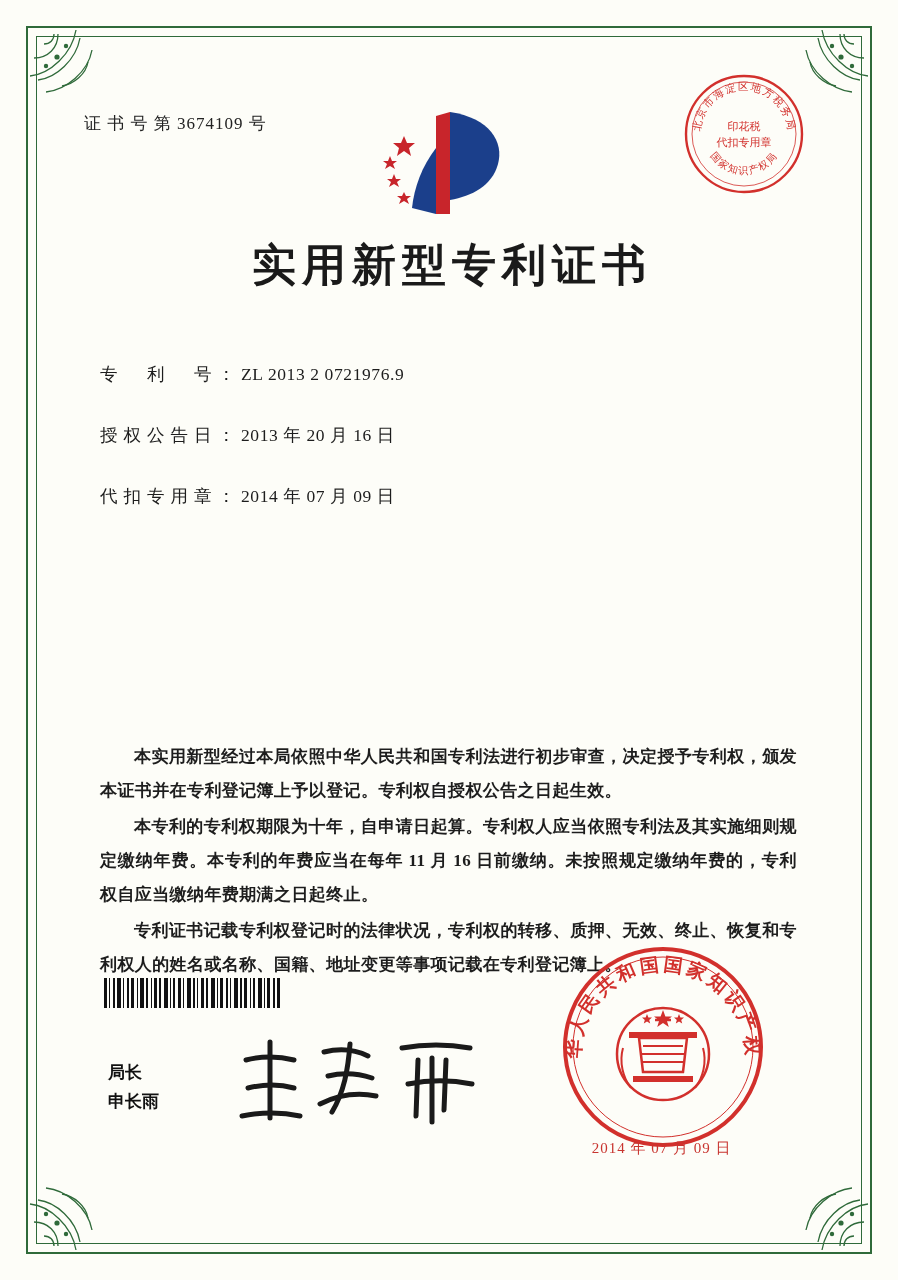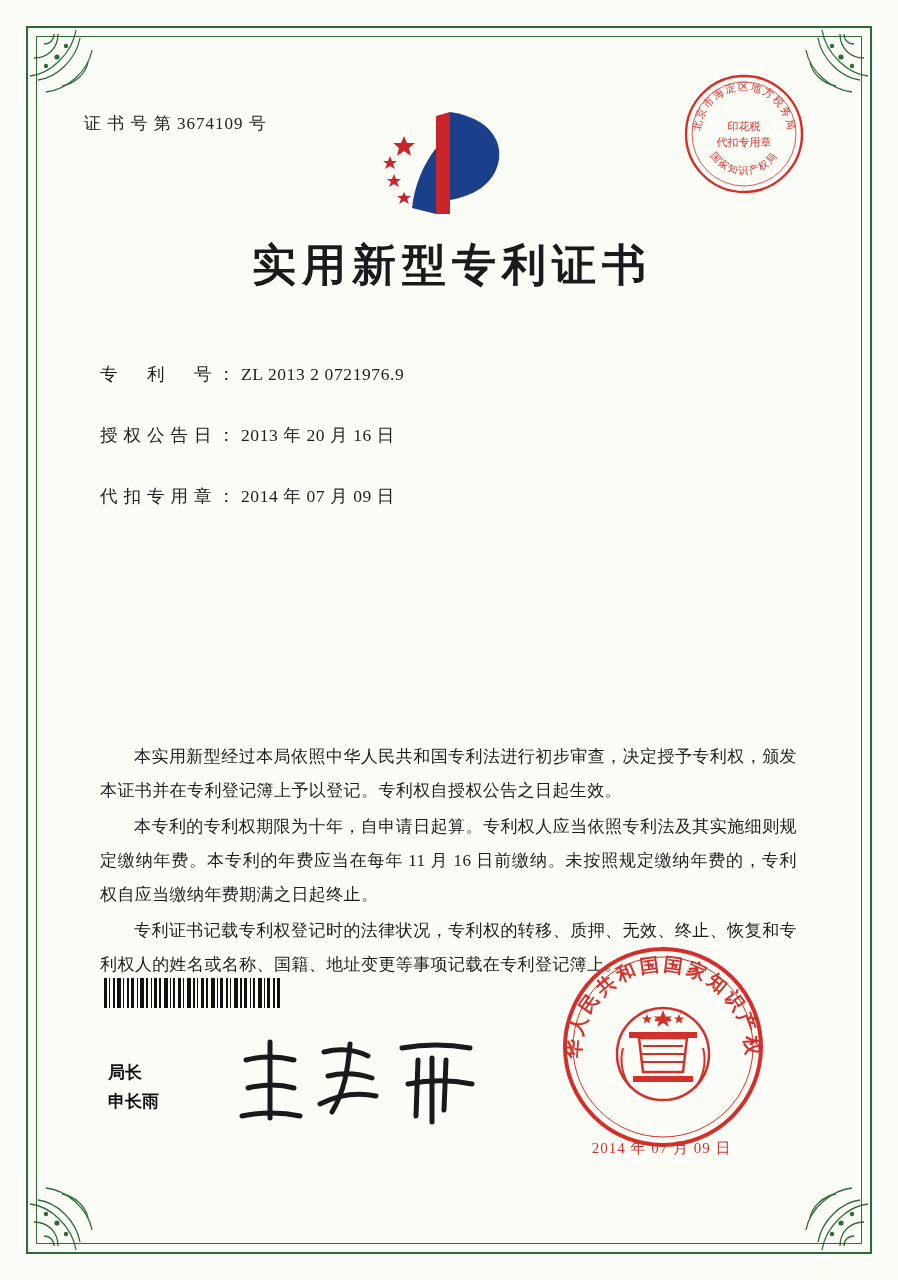--- a/index.html
+++ b/index.html
@@ -94,21 +94,21 @@
   .body-text {
     position: absolute;
     left: 100px; top: 740px;
     width: 700px;
     font-size: 17px;
     line-height: 34px;
     color: #1d1d1d;
     text-align: justify;
     letter-spacing: 0.4px;
   }
-  .body-text p { margin: 0 3px 2px 0; text-indent: 34px; }
+  .body-text p { margin: 0 3px 2px 0; text-indent: 34px; font-weight: bold; }
 
   
   .barcode {
     position: absolute;
     left: 104px; top: 978px;
     width: 262px; height: 30px;
     display: flex;
     align-items: stretch;
   }
   .barcode i { display: block; background: #111; height: 100%; }

